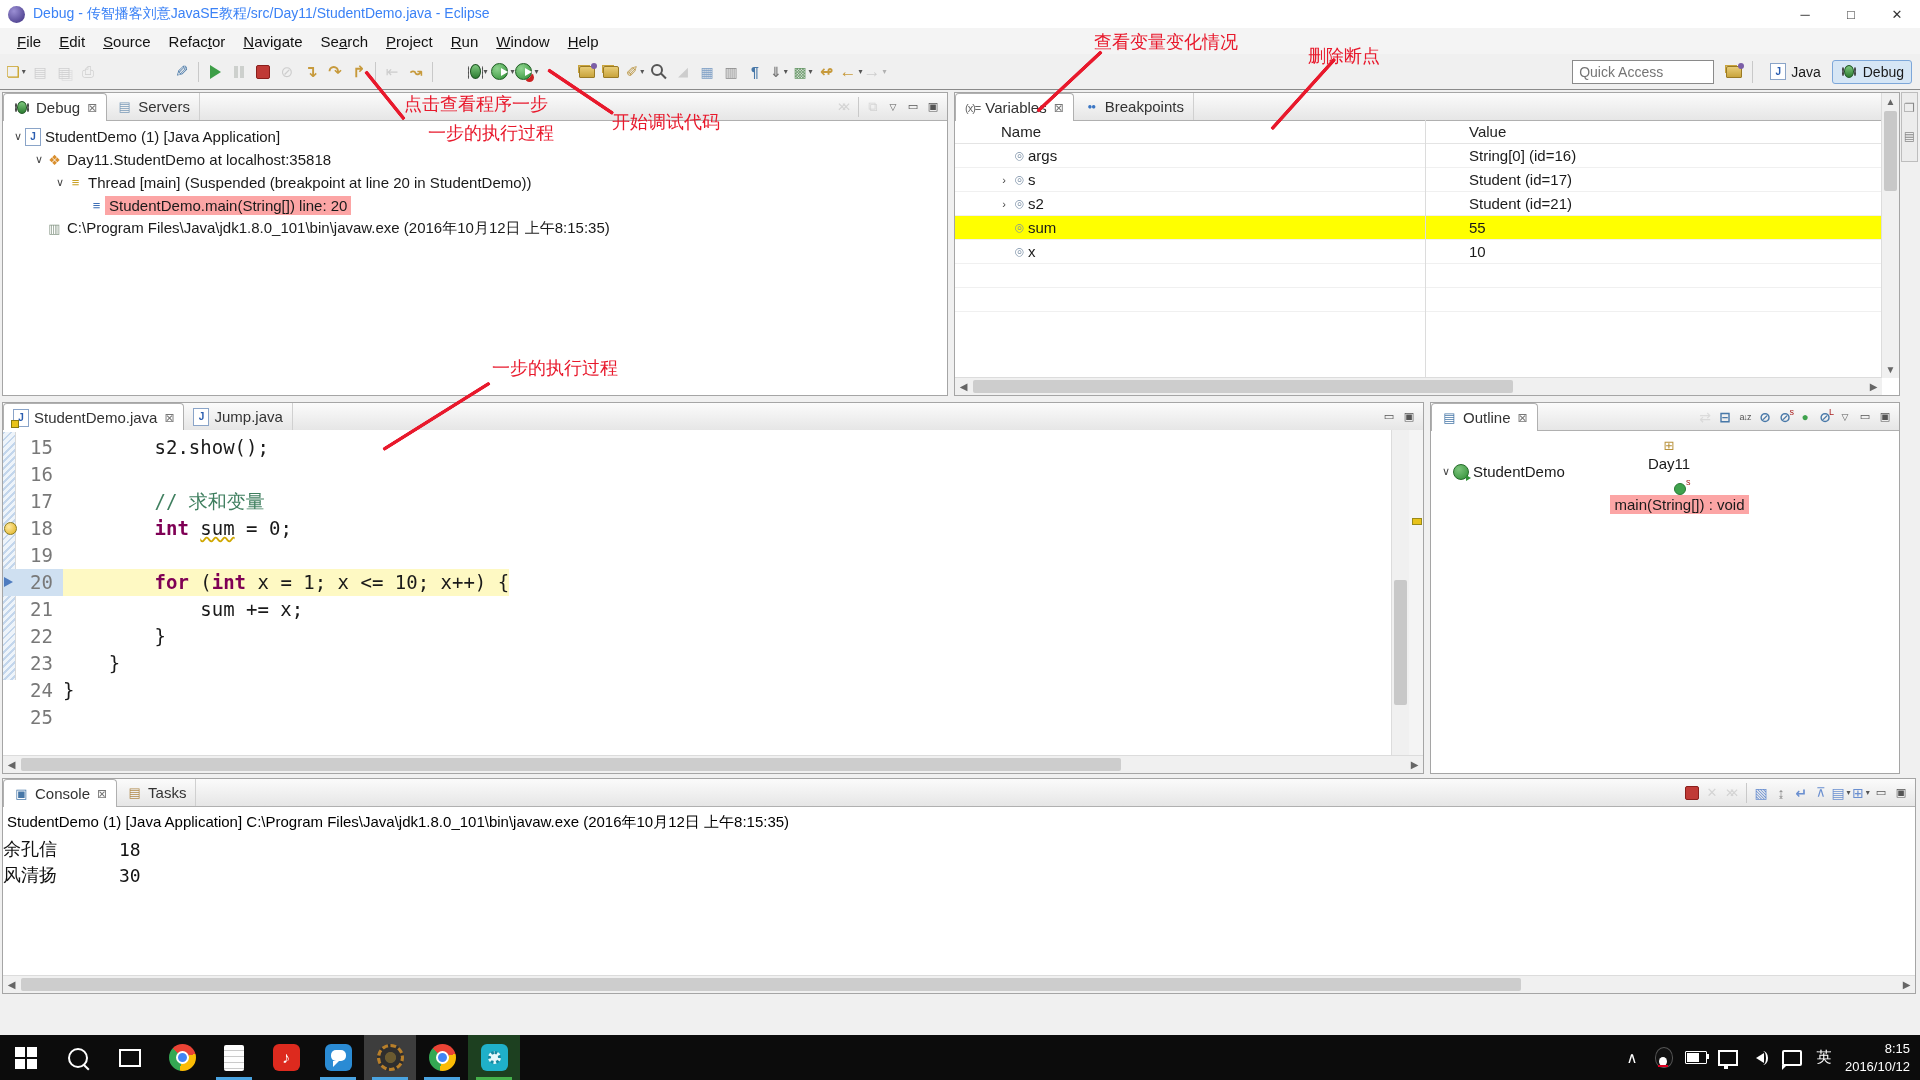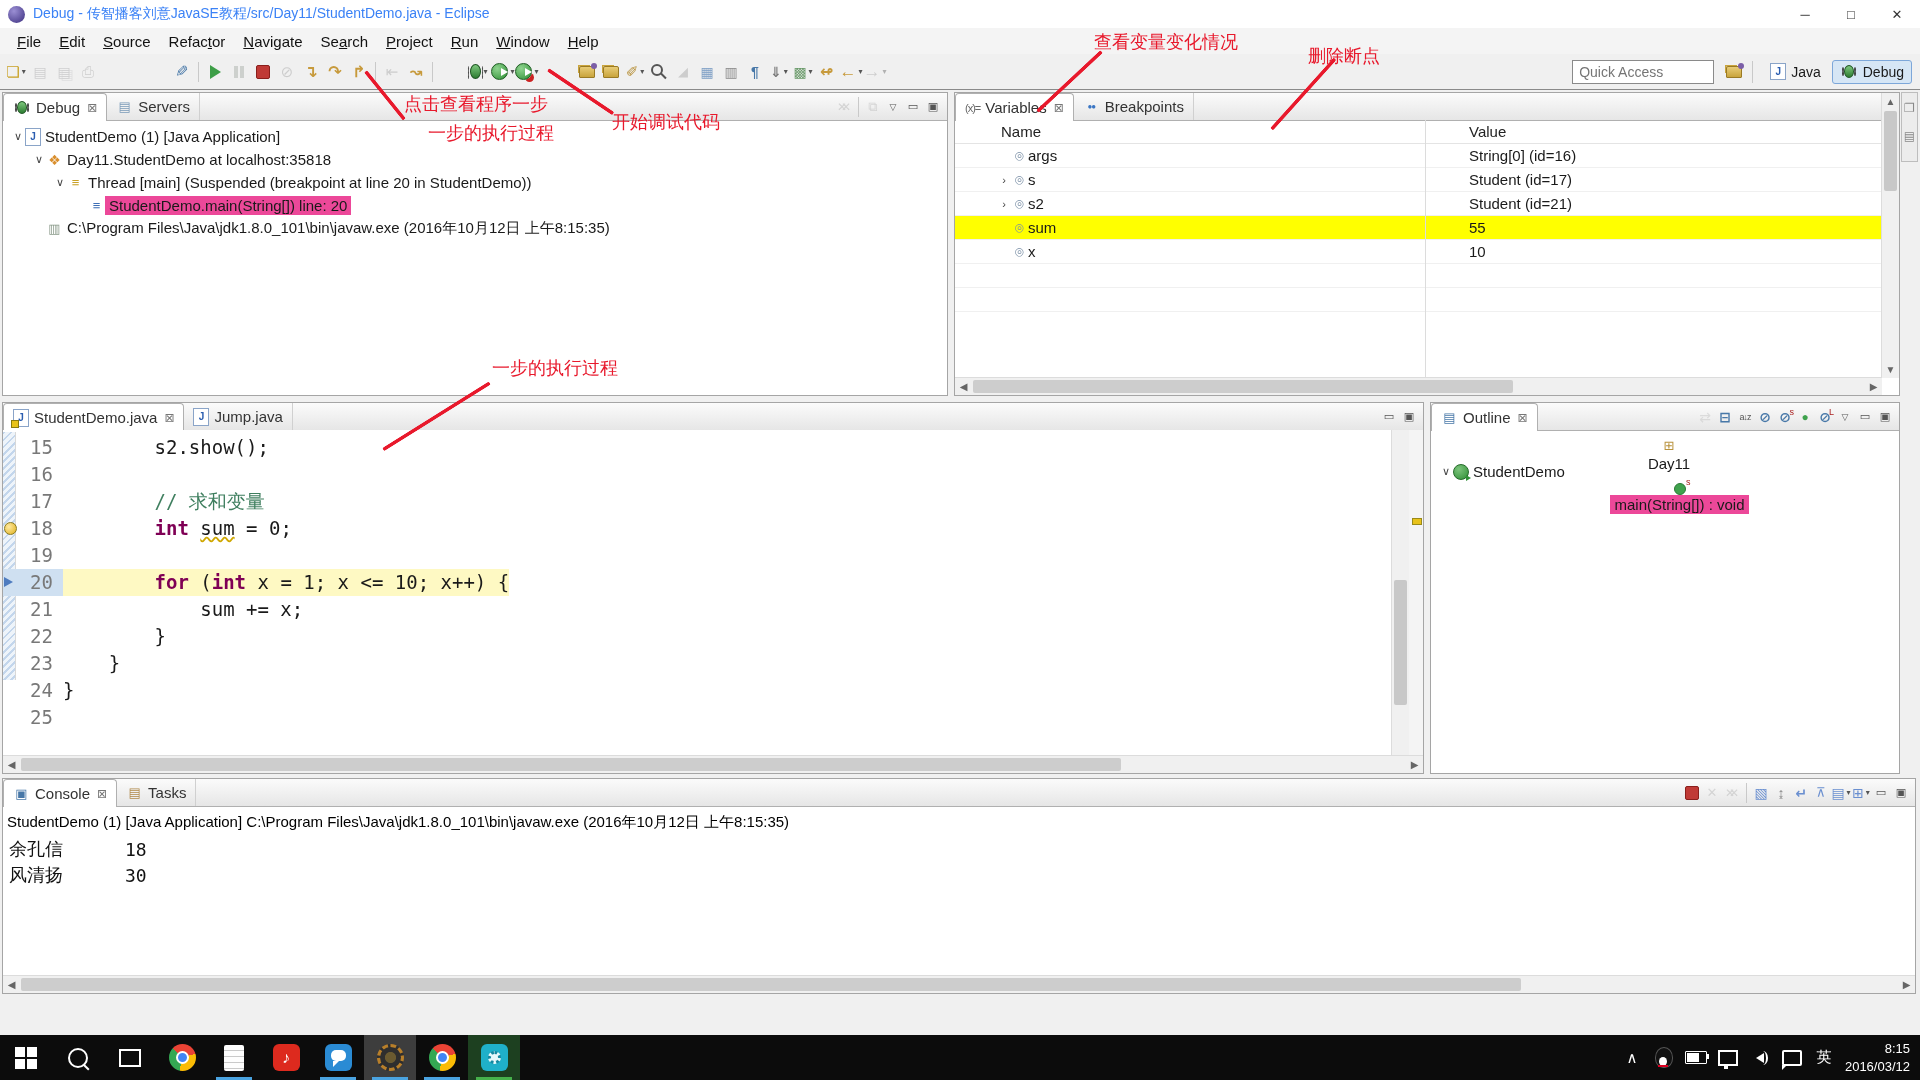--- a/index.html
+++ b/index.html
@@ -112,21 +112,21 @@
   .ic-servers::before{content:"▤";color:#7a9ab8;}
   .ic-variables-tab{font-size:11px;color:#666;letter-spacing:-1px;}
   .ic-breakpoints::before{content:"●●";color:#3b76c4;font-size:8px;letter-spacing:-1px;}
   .ic-console::before{content:"▣";color:#4878a8;}
   .ic-tasks::before{content:"▤";color:#b08a4a;}
   .ic-outline::before{content:"▤";color:#4878a8;}
   
   .trow{height:23px;display:flex;align-items:center;white-space:nowrap;font-size:15px;}
   .texp{width:14px;text-align:center;color:#444;font-size:11px;flex:none;}
   .tlabel{padding:1px 4px;}
-  .tlabel.sel{background:#ec4899;}
+  .tlabel.sel{background:#fca5a5;}
   .ic-java-app,.jfile{width:14px;height:16px;background:#fff;border:1px solid #8aa4c8;font-weight:bold;
         font-size:10px;line-height:15px;color:#2a5db0;text-align:center;flex:none;position:relative;}
   .jfile.warn::after{content:"";position:absolute;left:-3px;bottom:-2px;width:6px;height:6px;background:#e8c21a;border:1px solid #8a7a10;}
   .ic-jdi::before{content:"❖";color:#d98f2e;font-size:14px;}
   .ic-thread::before{content:"≡";color:#c9a227;font-weight:bold;}
   .ic-frame::before{content:"≡";color:#3f6fb5;font-weight:bold;}
   .ic-process::before{content:"▥";color:#8a9a8a;}
   .ic-var::before{content:"◎";color:#7a8fa6;font-size:11px;}
   .ic-package::before{content:"⊞";color:#b8923c;}
   .classico{width:14px;height:14px;border-radius:50%;background:radial-gradient(circle at 35% 30%,#7cc47c,#2f8f35);
@@ -165,21 +165,21 @@
   .hlgreen{background:#fef9c3;}
   .hlext{display:inline-block;width:122px;height:27px;background:#cfe0f1;vertical-align:top;}
   .gut-bp{position:absolute;left:1px;width:11px;height:11px;border-radius:50%;
       background:radial-gradient(circle at 35% 35%,#ffe9a0,#dfb01c);border:1px solid #8a7a20;}
   .gut-arrow{position:absolute;left:1px;width:0;height:0;border-left:9px solid #4f7cbf;
       border-top:5px solid transparent;border-bottom:5px solid transparent;}
   #overview-ruler{position:absolute;right:0;top:0;bottom:0;width:14px;background:#f4f4f4;border-left:1px solid #dcdcdc;}
   #overview-ruler .mark{position:absolute;left:3px;width:8px;height:5px;background:#e8c21a;border:1px solid #9a8a18;}
   
   #console-header{font-size:15px;color:#000;padding:6px 4px 4px 4px;border-bottom:0;}
-  .conline{height:26px;font-size:18px;color:#111;display:flex;align-items:center;padding-left:6px;
+  .conline{height:26px;font-size:18px;color:#111;display:flex;align-items:center;
       font-family:"DejaVu Sans Mono","Liberation Mono",monospace;}
   .conname{display:inline-block;width:116px;font-family:"Liberation Sans","DejaVu Sans",sans-serif;}
   
   .ann{position:absolute;color:#e8192c;font-size:18px;white-space:nowrap;z-index:50;}
   .annline{position:absolute;height:0;border-top:4px solid #e8192c;border-radius:2px;transform-origin:0 0;z-index:50;}
   
   #right-strip{position:absolute;right:2px;top:92px;width:17px;height:70px;background:#ececec;
       border:1px solid #bdbdbd;display:flex;flex-direction:column;align-items:center;padding-top:3px;box-sizing:border-box;gap:4px;}
   
   #taskbar{position:absolute;left:0;top:1035px;width:100%;height:45px;background:#0c0c0c;display:flex;align-items:stretch;}
@@ -653,18 +653,18 @@
         </span>
       <span class="trayico">
           <span class="spkic"></span>
         </span>
       <span class="trayico">
           <span class="msgic"></span>
         </span>
       <span class="trayico">英</span>
       <span id="clock">
         <span>8:15</span><br>
-        <span>2016/03/12</span>
+        <span>2016/10/12</span>
       </span>
     </div>
   </div>
 
 </div>
 
 </body></html>

